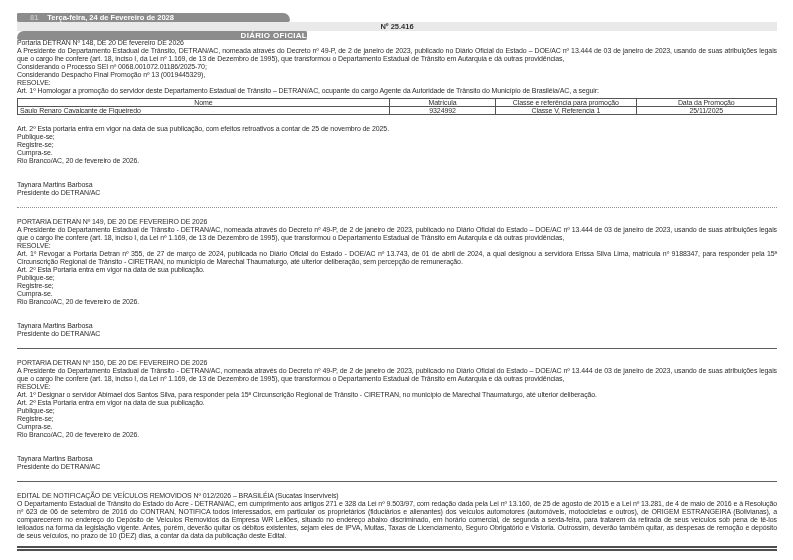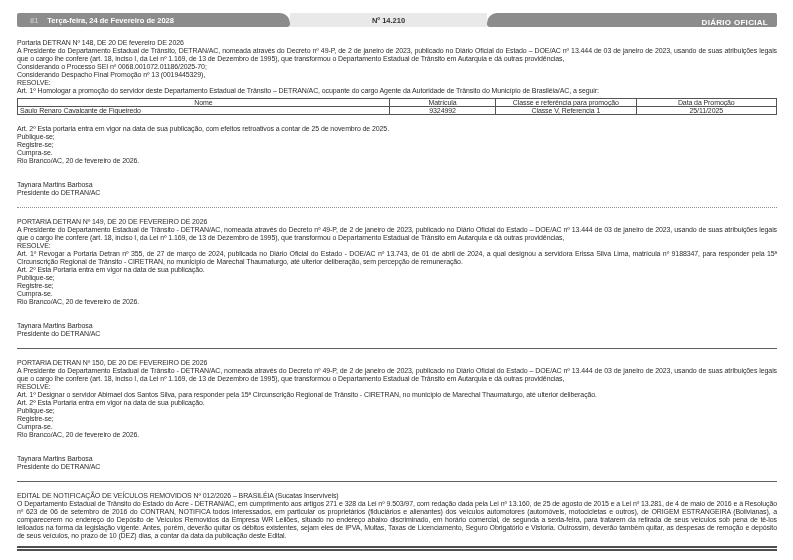--- a/index.html
+++ b/index.html
@@ -1,32 +1,32 @@
 <!DOCTYPE html>
 <html><head>
 <meta charset="utf-8">
 <style>
   html,body { margin:0; padding:0; background:#ffffff; }
   .page {
     position:relative; width:793px; height:560px; background:#ffffff; overflow:hidden;
     font-family:"Liberation Sans","DejaVu Sans",sans-serif; color:#2d2d2d;
   }
   
-  .gazette-header { display:flex; align-items:stretch; height:14px; margin:13px 16px 0 17px; }
+  .gazette-header { display:flex; align-items:stretch; height:14px; margin:13px 16px 0 17px;flex-direction:column; }
   .bar-left {
     width:273px; background:#8c8c8c; border-radius:2px 10px 3px 2px;
     display:flex; align-items:center; gap:9px; padding-left:13px; box-sizing:border-box;
   }
   .page-num { color:#c4c4c4; font-weight:bold; font-size:7.5px; }
   .header-date { color:#ffffff; font-weight:bold; font-size:7.5px; white-space:nowrap; }
   .bar-mid { flex:1; background:#e9e9e9; display:flex; align-items:center; justify-content:center; }
   .edition { color:#333333; font-weight:bold; font-size:7.5px; }
   .bar-right {
     width:290px; background:#8c8c8c; border-radius:10px 2px 2px 3px;
-    display:flex; align-items:flex-end; justify-content:flex-end; padding-right:9px; box-sizing:border-box;
+    display:flex; align-items:flex-end; justify-content:flex-end; box-sizing:border-box;
   }
   .masthead { color:#ffffff; font-weight:bold; font-size:8px; letter-spacing:.3px; }
   
   .content { margin:12px 16px 0 17px; font-size:7px; line-height:8px; letter-spacing:-0.1px; }
   .doc-line { min-height:8px; text-align:justify; }
   .sec-title { text-align:left; min-height:8px; }
   .after-block { margin-top:10px; }
   
   table.promo { width:100%; border-collapse:collapse; table-layout:fixed; margin-top:3px; }
   .promo th, .promo td {
@@ -43,21 +43,21 @@
 <body>
 
 <div class="page">
 
   <div class="gazette-header">
     <div class="bar-left">
       <span class="page-num">81</span>
       <span class="header-date">Terça-feira, 24 de Fevereiro de 2028</span>
     </div>
     <div class="bar-mid">
-      <span class="edition">Nº 14.210</span>
+      <span class="edition">Nº 25.416</span>
     </div>
     <div class="bar-right">
       <span class="masthead">DIÁRIO OFICIAL</span>
     </div>
   </div>
 
   <div class="content">
 
     <div>
       <div class="sec-title">Portaria DETRAN Nº 148, DE 20 DE fevereiro DE 2026</div>

